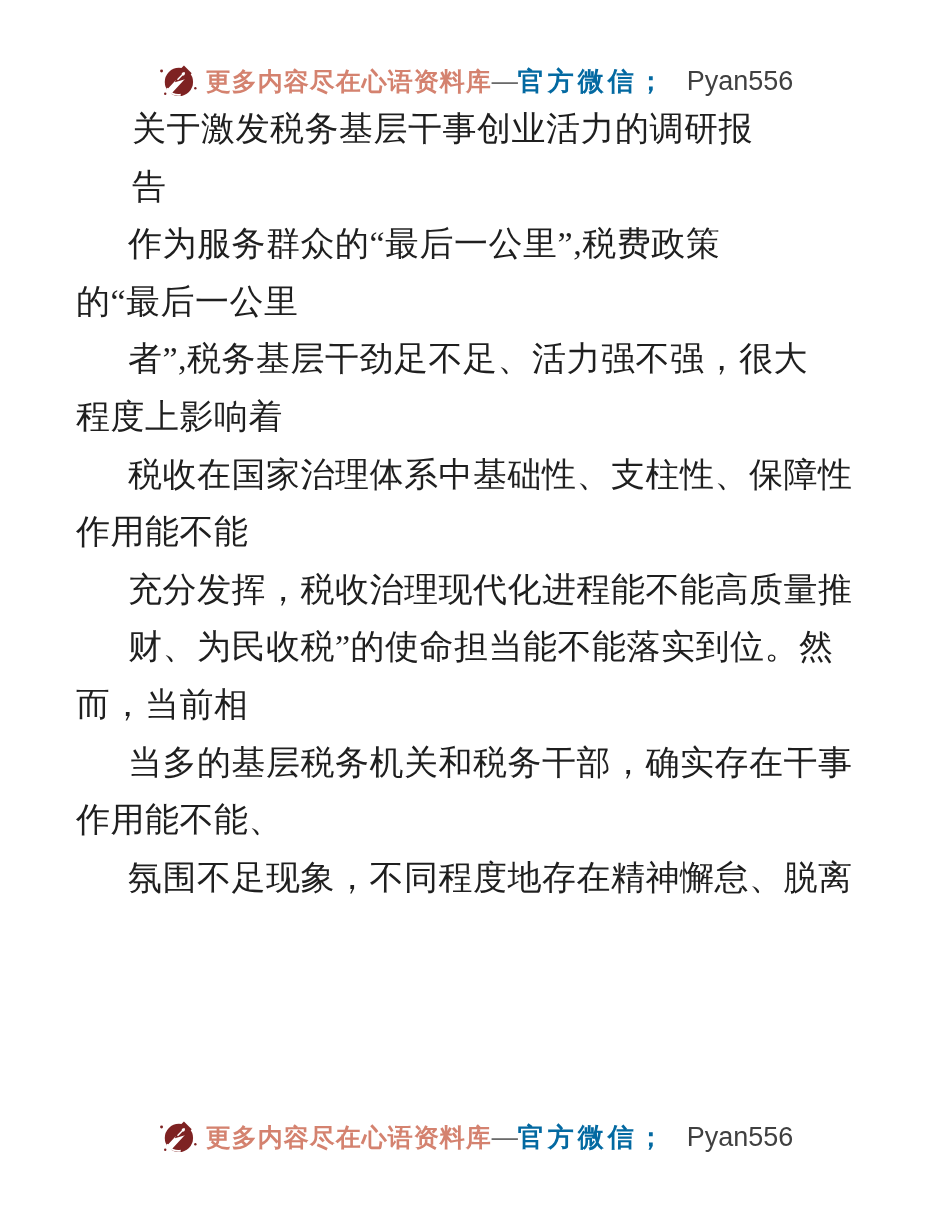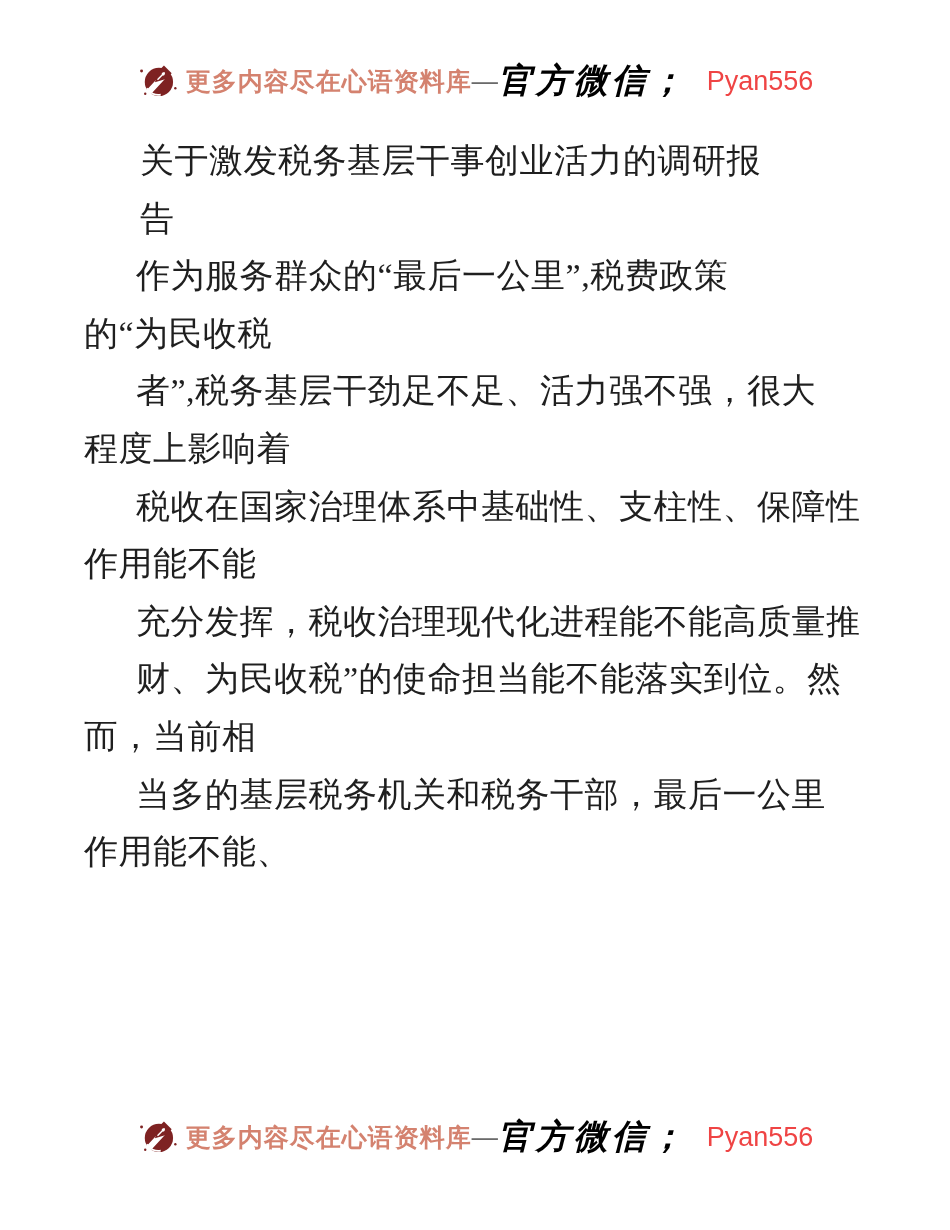--- a/index.html
+++ b/index.html
@@ -18,34 +18,33 @@
   }
   .wm-header { top:58px; }
   .wm-footer { top:1114px; }
   .logo-wrap { width:42px; height:46px; margin-right:7px; flex:0 0 auto; }
   .brand-text {
     color:#d4826f; font-size:25px; font-weight:bold;
     letter-spacing:1px;
   }
   .wm-sep { color:#6a6a6a; font-size:26px; font-weight:bold; letter-spacing:0; }
   .wm-label {
-    color:#000000; font-size:34px; font-style:italic; font-weight:bold;
+    color:#0369a1; font-size:26px; font-weight:bold;
     letter-spacing:4px;
   }
   .wm-id {
-    color:#ef4444; font-size:27px;
+    color:#404040; font-size:27px;
     font-family:"Liberation Sans","DejaVu Sans",sans-serif;
     margin-left:19px;
   }
   
   .content {
-    position:absolute; top:132px; left:76px; width:800px;
+    position:absolute; top:100px; left:76px; width:800px;
     color:#1f1f1f; font-size:34px; line-height:57.6px;
     letter-spacing:0.5px;
-    margin-left:8px;
   }
   .line { white-space:nowrap; }
   .title-line { padding-left:56px; }
   .indent { padding-left:52px; }
 </style>
 </head>
 <body>
 
 <div class="page">
 
@@ -69,30 +68,31 @@
       <span class="wm-sep">—</span>
       <span class="wm-label">官方微信；</span>
       <span class="wm-id">Pyan556</span>
   </div>
 
   <div class="content">
     <div class="line title-line">关于激发税务基层干事创业活力的调研报</div>
     <div class="line title-line">告</div>
 
     <div class="line indent">作为服务群众的“最后一公里”,税费政策</div>
-    <div class="line">的“为民收税</div>
+    <div class="line">的“最后一公里</div>
     <div class="line indent">者”,税务基层干劲足不足、活力强不强，很大</div>
     <div class="line">程度上影响着</div>
     <div class="line indent">税收在国家治理体系中基础性、支柱性、保障性</div>
     <div class="line">作用能不能</div>
     <div class="line indent">充分发挥，税收治理现代化进程能不能高质量推</div>
     <div class="line indent">财、为民收税”的使命担当能不能落实到位。然</div>
     <div class="line">而，当前相</div>
-    <div class="line indent">当多的基层税务机关和税务干部，最后一公里</div>
+    <div class="line indent">当多的基层税务机关和税务干部，确实存在干事</div>
     <div class="line">作用能不能、</div>
+    <div class="line indent">氛围不足现象，不同程度地存在精神懈怠、脱离</div>
   </div>
 
   <div class="watermark wm-footer">
     <span class="logo-wrap">
       <svg viewBox="0 0 46 46" width="42" height="46" aria-hidden="true">
         <circle cx="24" cy="24" r="15.5" fill="#7e2222"></circle>
         <line x1="36" y1="10" x2="14" y2="34" stroke="#ffffff" stroke-width="6.5" stroke-linecap="round"></line>
         <path d="M11 31 a 14 14 0 0 0 15 7" stroke="#ffffff" stroke-width="2" fill="none"></path>
         <g transform="rotate(45 26 18)">
           <path d="M20 7 h12 v9 l-6 11 l-6 -11 z" fill="#7e2222"></path>

